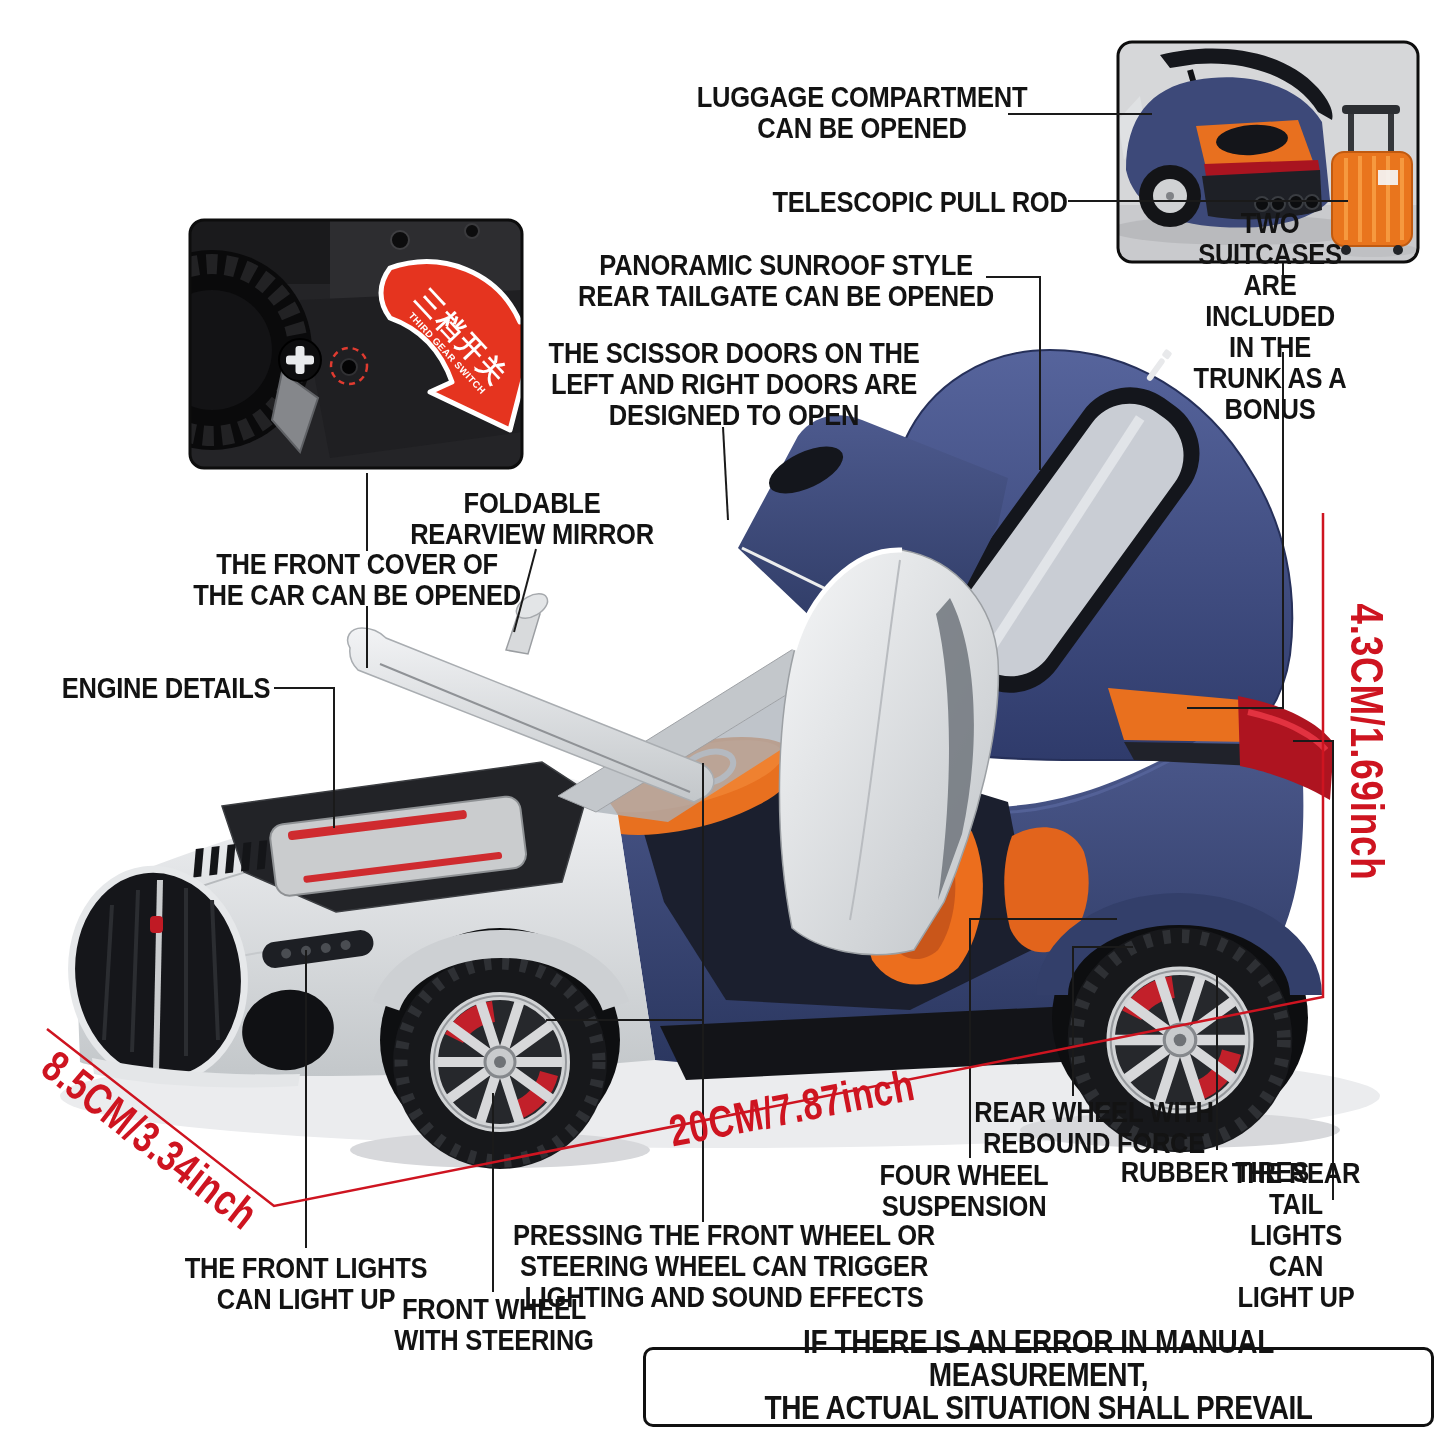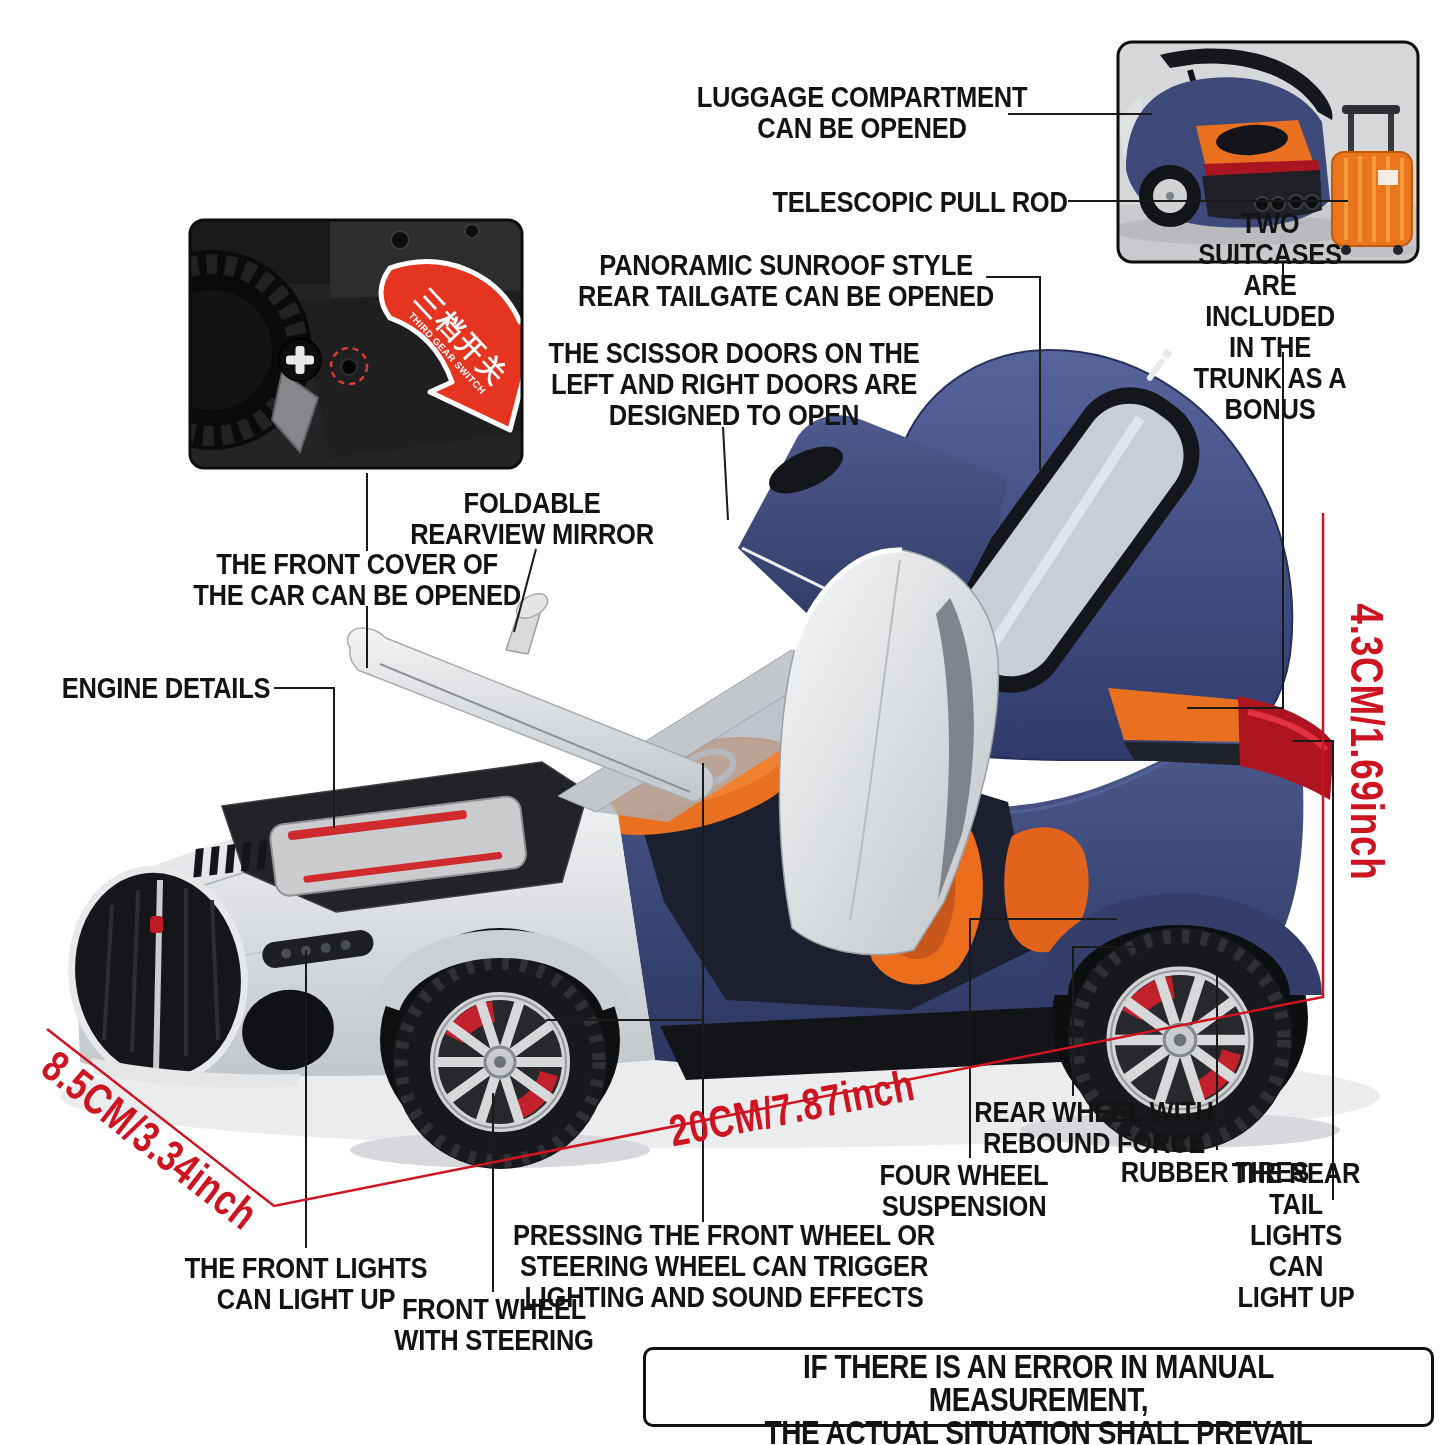--- a/index.html
+++ b/index.html
@@ -11,21 +11,21 @@
        text-align:center;white-space:pre-line;letter-spacing:-0.3px;}
   .dim{position:absolute;font-weight:700;color:#ce1420;white-space:nowrap;letter-spacing:1px;}
   #dim-height{left:1367px;top:742px;font-size:46px;
        transform:translate(-50%,-50%) rotate(90deg) scaleX(0.80);}
   #dim-length{left:792px;top:1108px;font-size:44px;
        transform:translate(-50%,-50%) rotate(-11deg) scaleX(0.78);}
   #dim-width{left:150px;top:1140px;font-size:44px;
        transform:translate(-50%,-50%) rotate(38deg) scaleX(0.78);}
   #disclaimer-box{position:absolute;left:643px;top:1347px;width:791px;height:80px;
        border:3px solid #101010;border-radius:10px;box-sizing:border-box;
-       display:flex;align-items:flex-start;justify-content:center;background:#fff;}
+       display:flex;align-items:flex-end;justify-content:center;background:#fff;}
   #disclaimer-text{font-weight:700;font-size:33px;line-height:1.0;color:#131313;
        text-align:center;white-space:pre-line;transform:scaleX(0.85);letter-spacing:-0.5px;}
 </style>
 </head>
 <body>
 
 <div id="stage">
 
 <svg id="car-svg" width="1445" height="1445" viewBox="0 0 1445 1445">
   <defs>

